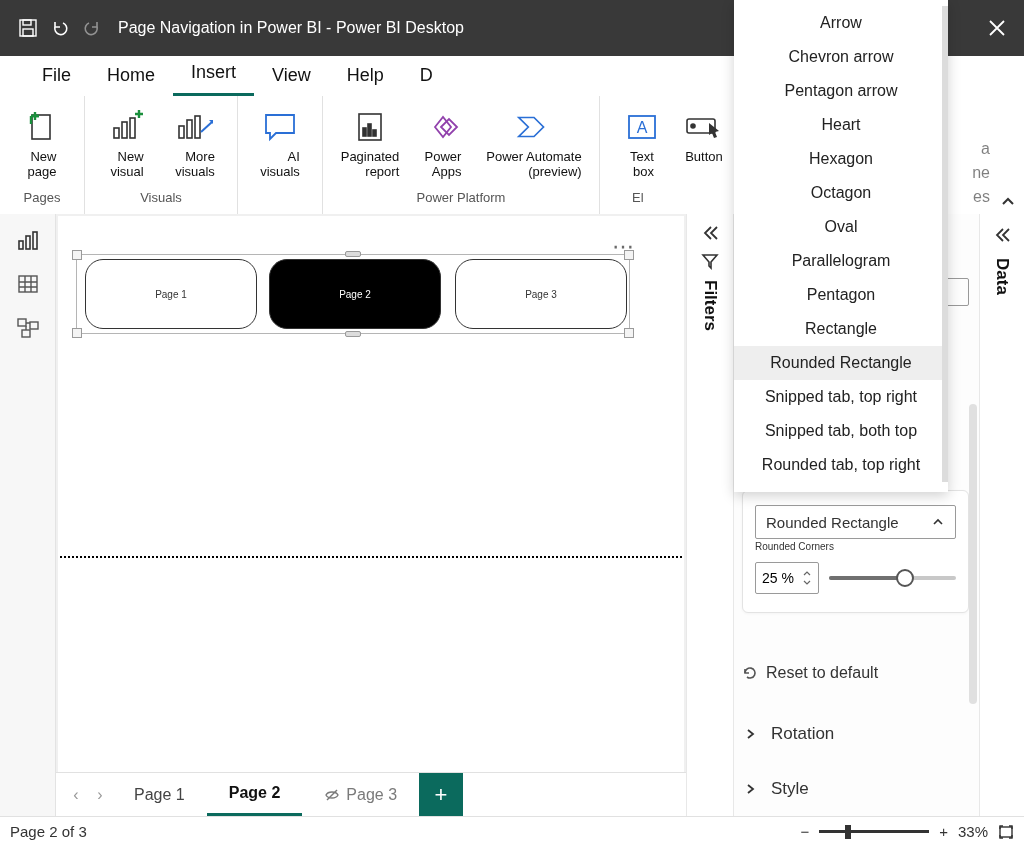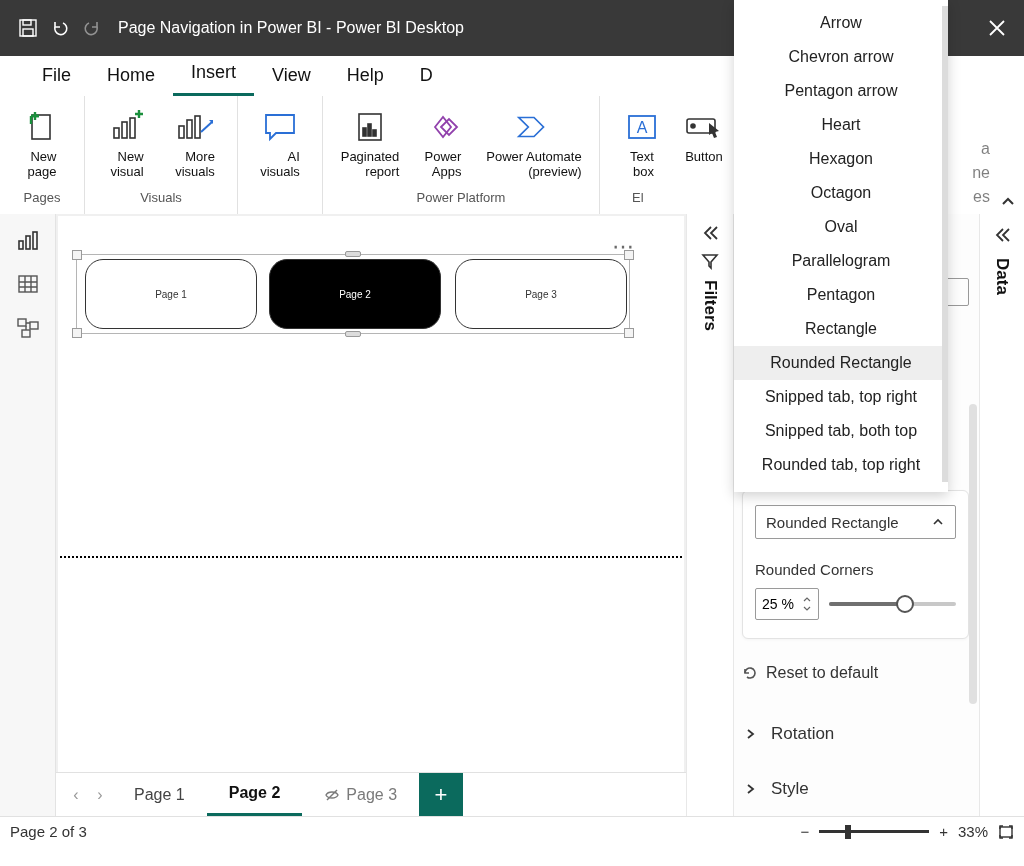--- a/index.html
+++ b/index.html
@@ -66,21 +66,21 @@
 .filters-pane .vlabel { writing-mode: vertical-rl; font-size: 17px; font-weight: 600; color: #111; }
 
 
 .format-pane { width: 246px; background: #fdfdfd; border-right: 1px solid #e8e8e8; position: relative; padding-top: 60px; }
 .format-pane .topbar { position: absolute; top: 10px; left: 8px; right: 8px; height: 30px; display: flex; align-items: center; gap: 108px; font-size: 18px; font-weight: 700; color: #111; }
 .format-pane .searchbox { position: absolute; top: 64px; left: 10px; right: 10px; height: 28px; border: 1px solid #999; border-radius: 2px; }
 .format-pane .cardlabel-v { position: absolute; left: 12px; top: 110px; font-size: 20px; font-weight: 700; border-bottom: 3px solid #0b6a5d; padding-bottom: 4px; color: #111; }
 .section-chev { position: absolute; left: 8px; top: 220px; font-size: 18px; color: #333; }
 .fmt-card { position: absolute; left: 8px; right: 10px; top: 276px; border: 1px solid #e3e3e3; border-radius: 6px; padding: 14px 12px 18px 12px; background: #fff; box-shadow: 0 1px 3px rgba(0,0,0,0.04); }
 .fmt-select { width: 100%; height: 34px; border: 1px solid #9a9a9a; border-radius: 2px; display: flex; align-items: center; justify-content: space-between; padding: 0 10px; font-size: 15px; color: #333; }
-.fmt-field-label { font-size: 15px; color: #333; margin-top: 22px; }
+.fmt-field-label { font-size: 10px; color: #333; margin-top: 2px; }
 .fmt-row { display: flex; align-items: center; gap: 10px; margin-top: 10px; }
 .fmt-numinput { width: 64px; height: 32px; border: 1px solid #9a9a9a; border-radius: 2px; display: flex; align-items: center; justify-content: space-between; padding: 0 6px; font-size: 14px; }
 .fmt-slider-track { flex: 1; height: 4px; background: #c8c8c8; position: relative; border-radius: 2px; }
 .fmt-slider-fill { position: absolute; left: 0; top: 0; bottom: 0; width: 60%; background: #707070; border-radius: 2px; }
 .fmt-slider-thumb { position: absolute; top: 50%; left: 60%; width: 18px; height: 18px; border: 2px solid #555; background: #fff; border-radius: 50%; transform: translate(-50%, -50%); }
 .fmt-reset { position: absolute; left: 8px; top: 450px; display: flex; align-items: center; gap: 8px; font-size: 16px; color: #333; }
 .fmt-accordion { position: absolute; left: 10px; right: 10px; display: flex; align-items: center; gap: 15px; font-size: 17px; color: #333; }
 .fmt-accordion.rot { top: 510px; }
 .fmt-accordion.sty { top: 565px; }
 .fmt-scrollbar { position: absolute; right: 2px; top: 190px; width: 8px; height: 300px; background: #e0e0e0; border-radius: 4px; }

